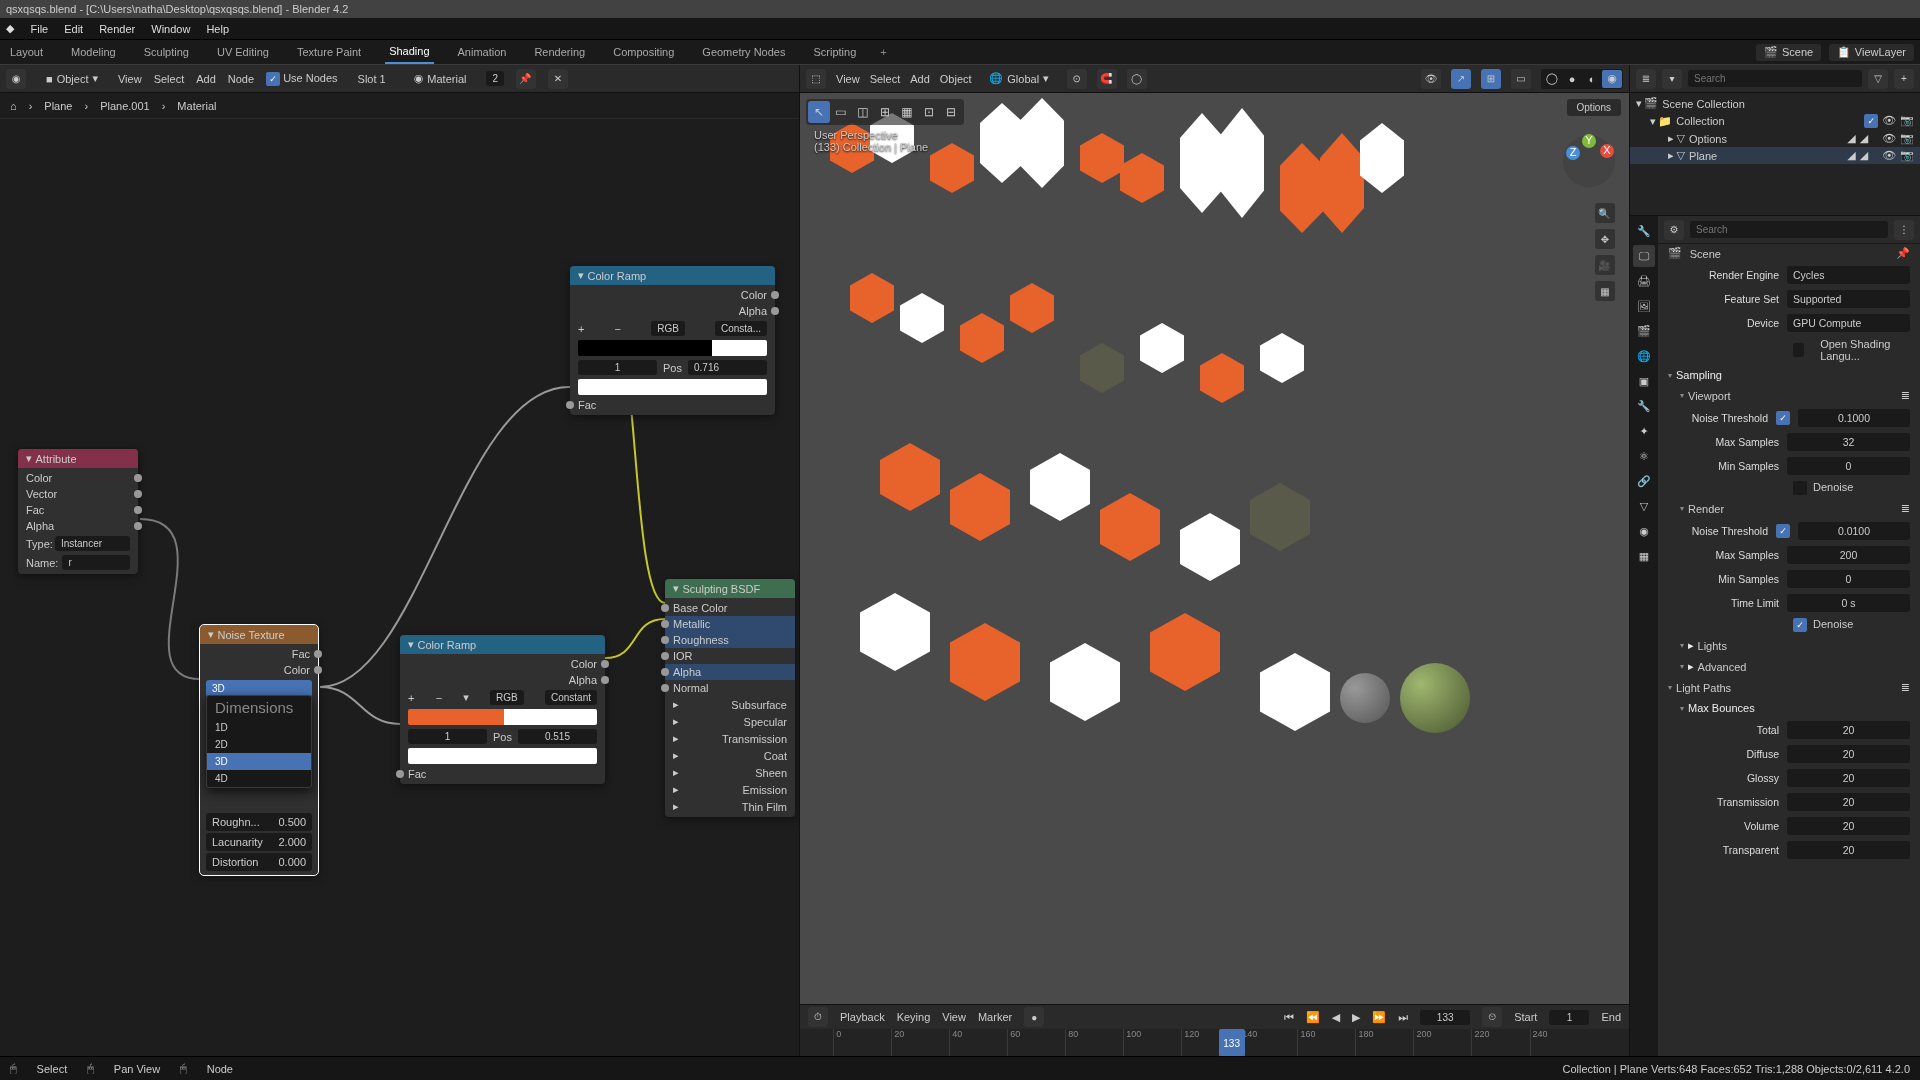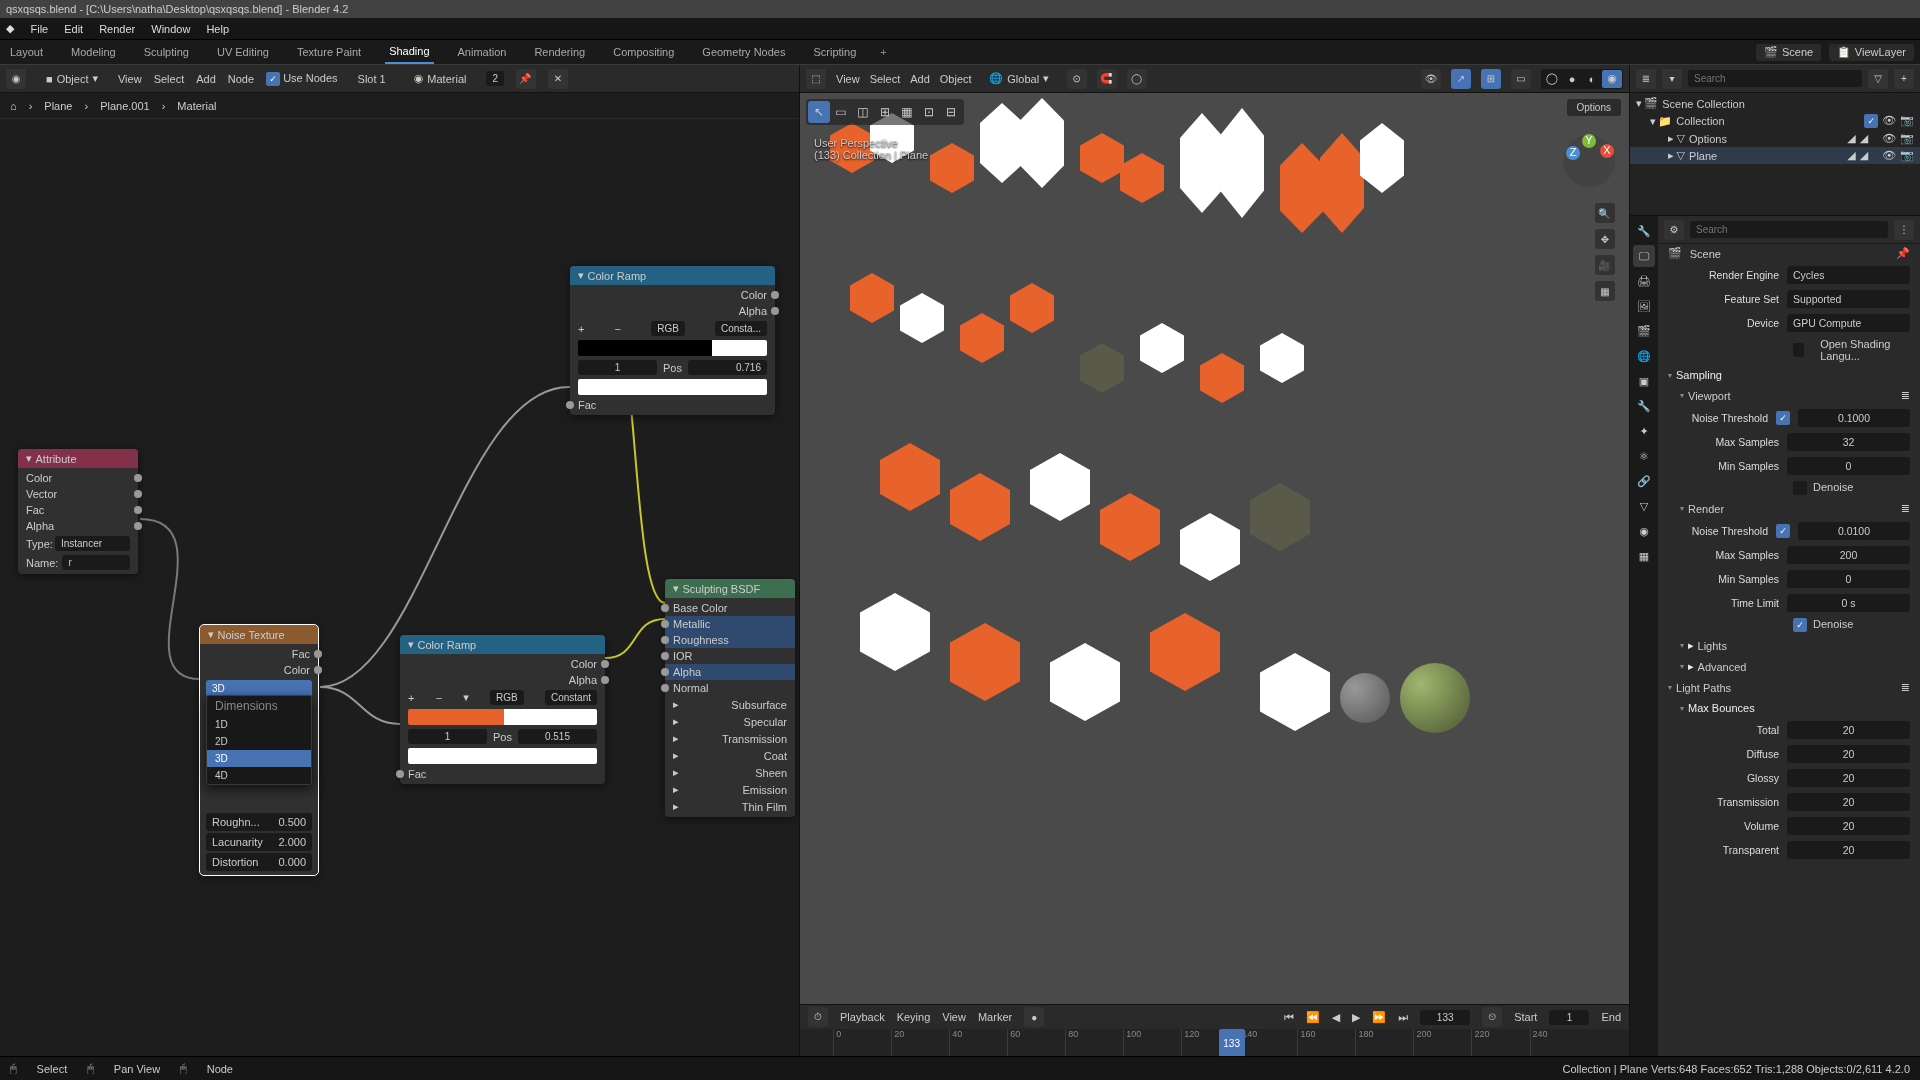--- a/index.html
+++ b/index.html
@@ -28,21 +28,21 @@
 .sock.purple{background:#6363c7}
 .sock.grey{background:#a1a1a1}
 .nh.red{background:#83314a}
 .nh.orange{background:#8c5a2f}
 .nh.blue{background:#246283}
 .nh.teal{background:#3c6e4f}
 .node.sel{outline:1px solid #fff}
 .nodefield{background:#1a1a1a;border-radius:3px;margin:2px 6px;padding:3px 6px;font-size:10px}
 .nodefield.sel{background:#4772b3;color:#fff}
 .dropdown{position:absolute;background:#181818;border:1px solid #3a3a3a;border-radius:3px;box-shadow:0 4px 12px rgba(0,0,0,.7);min-width:100px;z-index:50}
-.dropdown .dh{padding:3px 8px;color:#888;font-size:12px}
+.dropdown .dh{padding:3px 8px;color:#888;font-size:15px}
 .dropdown .di{padding:3px 8px;font-size:10px}
 .dropdown .di.hl{background:#4772b3;color:#fff}
 svg.wires{position:absolute;top:0;left:0;width:100%;height:100%;pointer-events:none}
 .viewport{flex:1;background:#2b2b2b;border-right:1px solid #111;position:relative;display:flex;flex-direction:column}
 .vp-header{height:28px;background:#2a2a2a;display:flex;align-items:center;padding:0 6px;gap:10px;border-bottom:1px solid #111}
 .vp-render{flex:1;background:linear-gradient(#555,#444);position:relative;overflow:hidden}
 .vp-overlay{position:absolute;top:8px;left:14px;font-size:11px;color:#fff;text-shadow:0 1px 2px #000}
 .vp-toolbar{position:absolute;top:6px;left:6px;background:rgba(30,30,30,.6);border-radius:4px;display:flex;gap:0;padding:2px}
 .vp-toolbar div{width:22px;height:22px;display:flex;align-items:center;justify-content:center;border-radius:3px;font-size:12px}
 .vp-toolbar div.on{background:#4772b3}
@@ -275,21 +275,21 @@
           <div class="row" style="gap:6px">
             <span>+</span>
               <span>−</span>
             <span class="field">RGB</span>
             <span class="field">Consta...</span>
           </div>
           <div class="ramp" style="background:linear-gradient(90deg,#000 0%,#000 71%,#fff 71%,#fff 100%)"></div>
           <div class="row" style="gap:6px">
             <span class="field" style="flex:1;text-align:center">1</span>
             <span>Pos</span>
-            <span class="field" style="flex:1;text-align:right">0.716</span>
+            <span class="field" style="flex:1;text-align:left">0.716</span>
           </div>
           <div class="ramp" style="background:#fff"></div>
           <div class="row">
               <span class="sock l grey"></span>
               <span>Fac</span>
             </div>
         </div>
       </div>
 
       <div class="node" style="left:665px;top:460px;width:130px">
@@ -419,21 +419,21 @@
 
       <div class="vp-toolbar">
         <div class="on">↖</div>
           <div>▭</div>
           <div>◫</div>
           <div>⊞</div>
           <div>▦</div>
           <div>⊡</div>
           <div>⊟</div>
       </div>
-      <div class="vp-overlay" style="top:44px">
+      <div class="vp-overlay" style="top:36px">
         <div>User Perspective</div>
         <div>(133) Collection | Plane</div>
       </div>
       <div class="vp-options">Options</div>
       <div class="gizmo">
         <svg viewBox="0 0 60 60">
             <circle cx="30" cy="30" r="26" fill="rgba(60,60,60,.5)"></circle>
           <circle cx="48" cy="20" r="7" fill="#e74c3c"></circle>
             <text x="48" y="23" font-size="8" fill="#fff" text-anchor="middle">X</text>
           <circle cx="30" cy="10" r="7" fill="#7fba3c"></circle>

